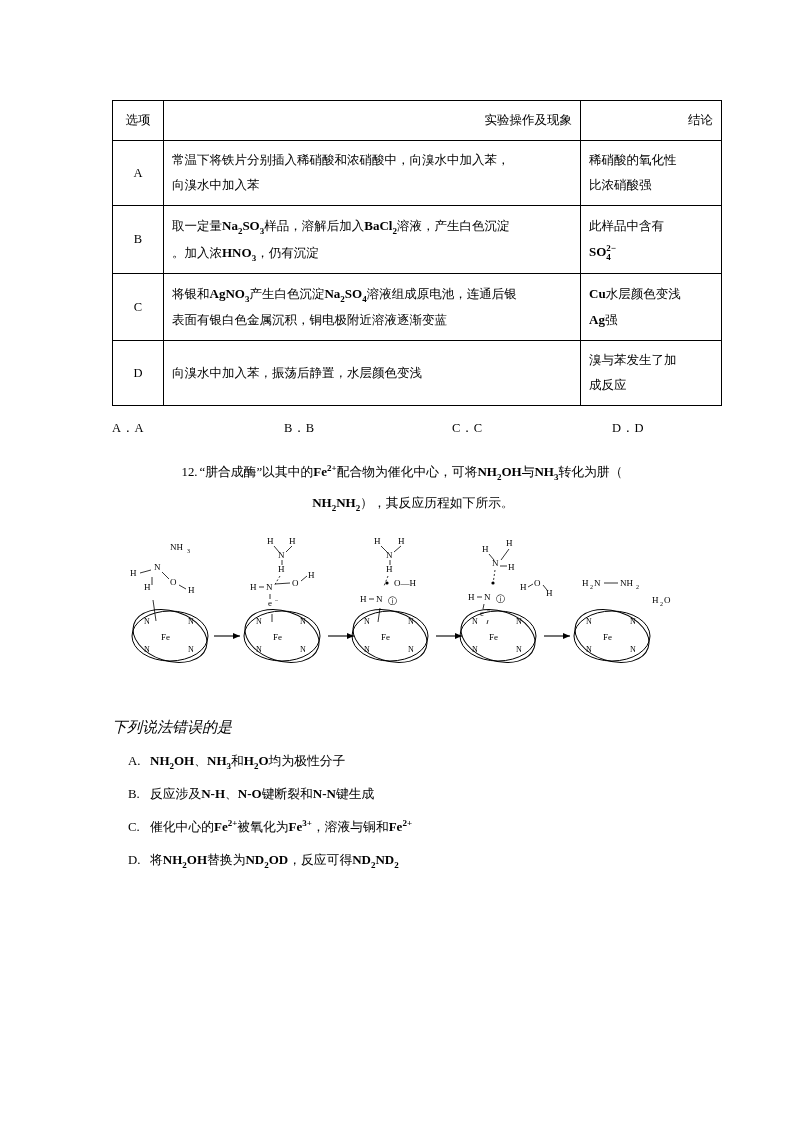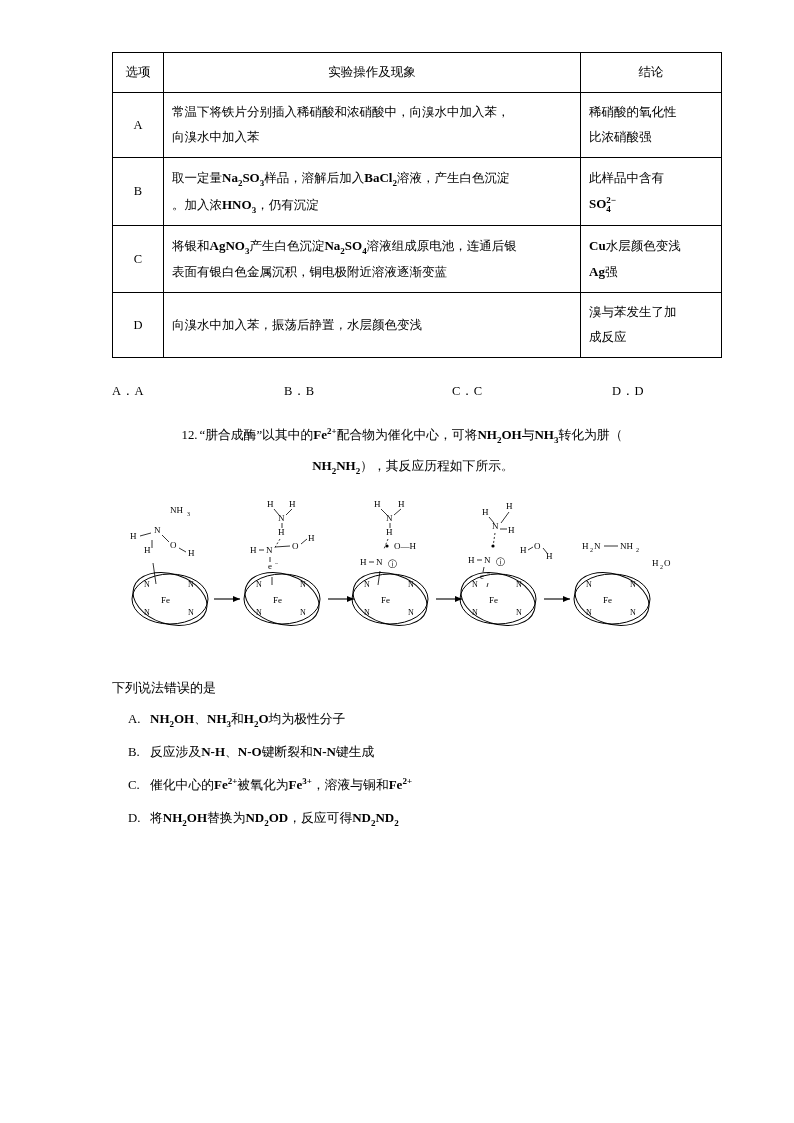--- a/index.html
+++ b/index.html
@@ -13,60 +13,60 @@
     font-family: "Liberation Serif", serif;
     color: #000000;
     position: relative;
     overflow: hidden;
   }
   .page {
     position: relative;
     width: 636px;
     height: 1123px;
     box-sizing: border-box;
-    padding: 52px 112px 0 112px;
+    padding: 100px 112px 0 112px;
   }
   
   table.exp-table {
     border-collapse: collapse;
     width: 570px;
     table-layout: fixed;
     font-size: 12.5px;
   }
   table.exp-table td {
     border: 1px solid #000;
     padding: 7px 8px;
     vertical-align: middle;
     line-height: 2.0;
   }
   td.col-opt { width: 34px; text-align: center; vertical-align: middle;}
   td.col-desc { width: 400px; }
   td.col-concl { width: 124px; }
-  .hdr td { text-align: center; }
+  .hdr td { text-align: right; }
   .hdr td.col-opt { text-align: center; line-height: 1.5; }
   .chem {
     font-family: "Liberation Serif", serif;
     font-weight: bold;
     font-size: 13px;
   }
   .chem sub, .chem sup {
     font-size: 9px;
     font-weight: bold;
   }
   .subsup {
     display: inline-block;
     vertical-align: middle;
     font-size: 9px;
     line-height: 1.0;
     text-align: left;
     font-weight: bold;
   }
   
   .choices {
-    margin-top: 25px;
+    margin-top: 14px;
     width: 575px;
     display: flex;
     font-size: 12.5px;
     letter-spacing: 0.5px;
   }
   .choices span { display: inline-block; }
   .ch-a { width: 172px; }
   .ch-b { width: 168px; }
   .ch-c { width: 160px; }
   .ch-d { width: 75px; }
@@ -88,23 +88,24 @@
     margin-left: 10px;
     width: 580px;
     height: 175px;
     position: relative;
   }
   .mech svg { display:block; }
 
   
   .below {
     margin-top: 6px;
-    font-size: 13px;
+    font-size: 15px;
     line-height: 2.4;
     width: 580px;
+    font-style: italic;
   }
   .opt {
     font-size: 12.8px;
     line-height: 2.5;
     margin-left: 16px;
   }
   .opt .lab { display:inline-block; width: 22px; }
   .nb { white-space: nowrap; }
 </style>
 </head>

